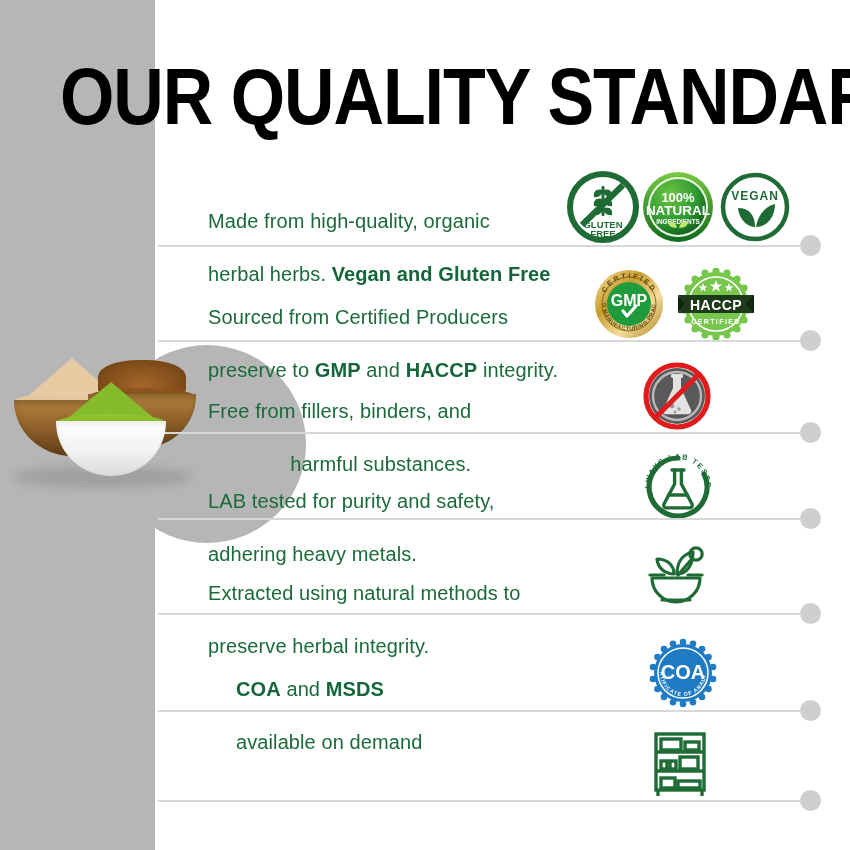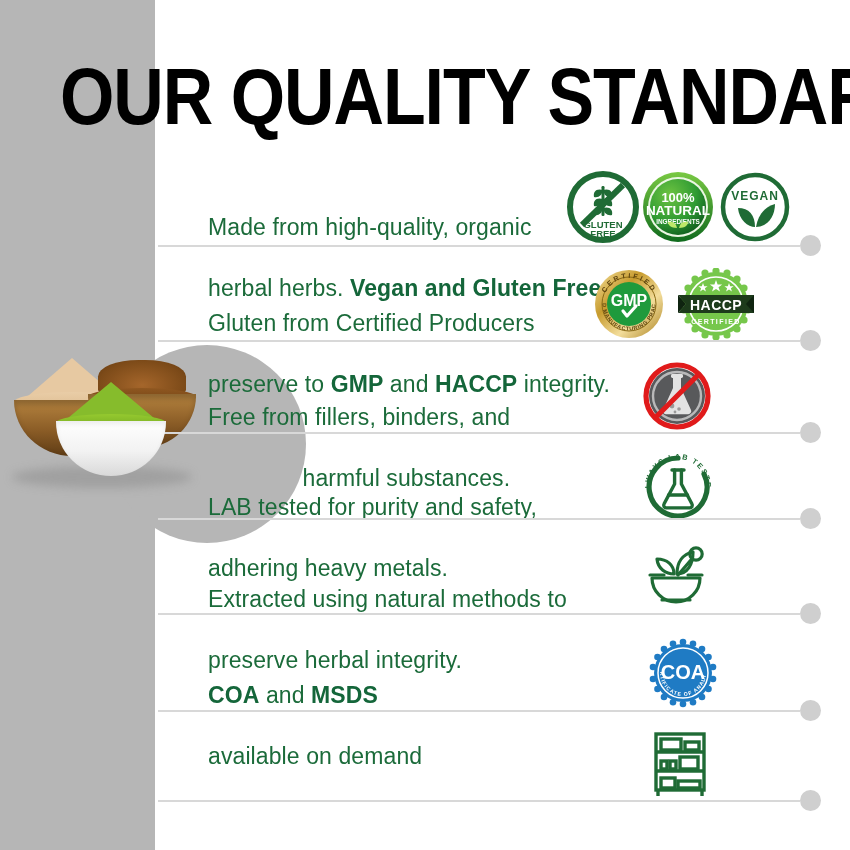--- a/index.html
+++ b/index.html
@@ -41,21 +41,21 @@
     white-space:nowrap;
     z-index:6;
   }
 
   
   .rows{position:absolute;left:0;top:0;width:850px;height:850px;}
   .row{position:absolute;left:158px;width:692px;}
   .row-text{
     position:absolute;left:50px;
     color:#1b6b3a;
-    font-size:23px;
+    font-size:20px;
     line-height:1.32;
     font-weight:normal;
     white-space:pre-line;
     letter-spacing:0.1px;
   }
   .row-text b{font-weight:bold;color:#14663a;}
   .divider{
     position:absolute;left:158px;width:642px;height:2px;background:#d8d8d8;
   }
   .dot{
@@ -176,21 +176,21 @@
           <path d="M37 57 C30 57 21 50 20 38 C31 38 37 45 37 57z" fill="#1f6b35"></path>
           <path d="M38 57 C40 44 48 36 57 34 C57 47 49 57 38 57z" fill="#1f6b35"></path>
         </svg>
       </div>
     </div>
     <div class="divider" style="top:245px;"></div>
     <div class="dot" style="left:800px;top:235px;"></div>
 
     <div class="row" style="top:268px;height:72px;">
       <div class="row-text" style="top:10px;">
-        <span>Gluten from Certified Producers</span><br>
+        <span>Sourced from Certified Producers</span><br>
         <span>preserve to </span><b>GMP</b><span> and </span><b>HACCP</b><span> integrity.</span>
       </div>
 
       <div class="icon-slot" style="left:435px;top:0px;width:72px;height:72px;">
         <svg width="72" height="72" viewBox="0 0 72 72">
           <defs>
             <linearGradient id="goldg" x1="0" y1="0" x2="1" y2="1">
               <stop offset="0%" stop-color="#f6e3a0"></stop>
               <stop offset="35%" stop-color="#c79b2e"></stop>
               <stop offset="65%" stop-color="#f3dd9b"></stop>
@@ -322,21 +322,21 @@
             <path d="M38 34 C30 34 22 29 21 19 C31 19 38 25 38 34z"></path>
             <path d="M41 34 C41 22 47 14 57 12 C57 25 51 34 41 34z"></path>
           </g>
         </svg>
       </div>
     </div>
     <div class="divider" style="top:613px;"></div>
     <div class="dot" style="left:800px;top:603px;"></div>
 
     <div class="row" style="top:640px;height:70px;">
-      <div class="row-text" style="top:10px;">
+      <div class="row-text" style="top:10px;margin-left:28px;">
         <b>COA</b><span> and </span><b>MSDS</b><br>
         <span>available on demand</span>
       </div>
       <div class="icon-slot" style="left:490px;top:-2px;width:70px;height:70px;">
         <svg width="70" height="70" viewBox="0 0 70 70">
           <defs>
             <path id="coaarc" d="M35 35 m-23 0 a23 23 0 0 0 46 0" fill="none"></path>
           </defs>
           <g fill="#1f7bc4">
             <circle cx="35" cy="35" r="29"></circle>

